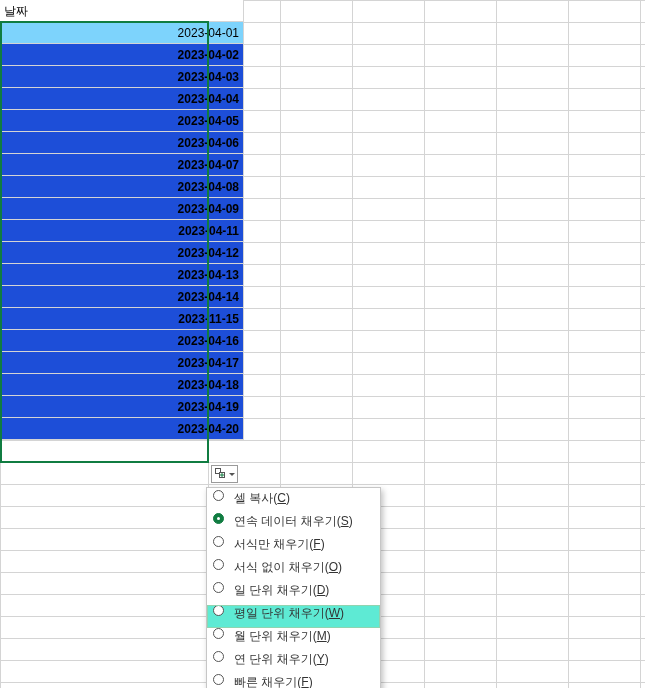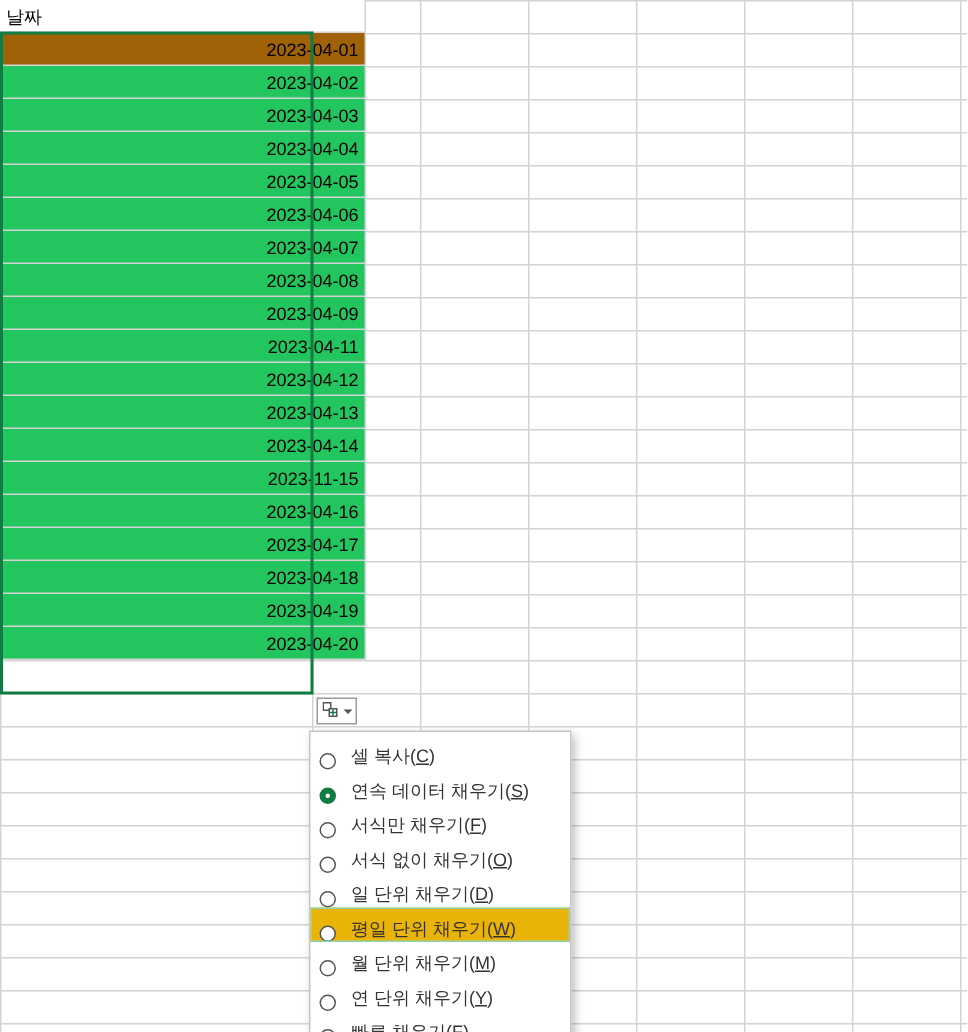--- a/index.html
+++ b/index.html
@@ -37,24 +37,25 @@
       color: #000;
       white-space: nowrap;
       overflow: hidden;
     }
     .header-cell {
       text-align: left;
       background: #fff;
     }
     .date-cell {
       text-align: right;
-      background: #a16207;
+      background: #7dd3fc;
     }
     .date-cell.sel {
-      background: #22c55e;
+      background: #1d4ed8;
+      font-weight: bold;
     }
     .selection-border {
       position: absolute;
       border: 2px solid #107c41;
       pointer-events: none;
     }
 
     .autofill-btn {
       position: absolute;
       width: 27px;
@@ -82,28 +83,28 @@
     .context-menu {
       position: absolute;
       background: #fff;
       border: 1px solid #c6c6c6;
       box-shadow: 2px 3px 6px rgba(0,0,0,0.25);
       min-width: 175px;
       padding: 2px 0;
     }
     .menu-item {
       display: flex;
-      align-items: flex-end;
+      align-items: flex-start;
       height: 23px;
       padding: 0 10px 0 6px;
       cursor: pointer;
       color: #333;
     }
     .menu-item.hovered {
-      background: #eab308;
+      background: #5eead4;
       outline: 1px solid #8fd4b0;
       outline-offset: -1px;
     }
     .radio {
       width: 11px;
       height: 11px;
       border: 1px solid #555;
       border-radius: 50%;
       margin-right: 10px;
       display: flex;

